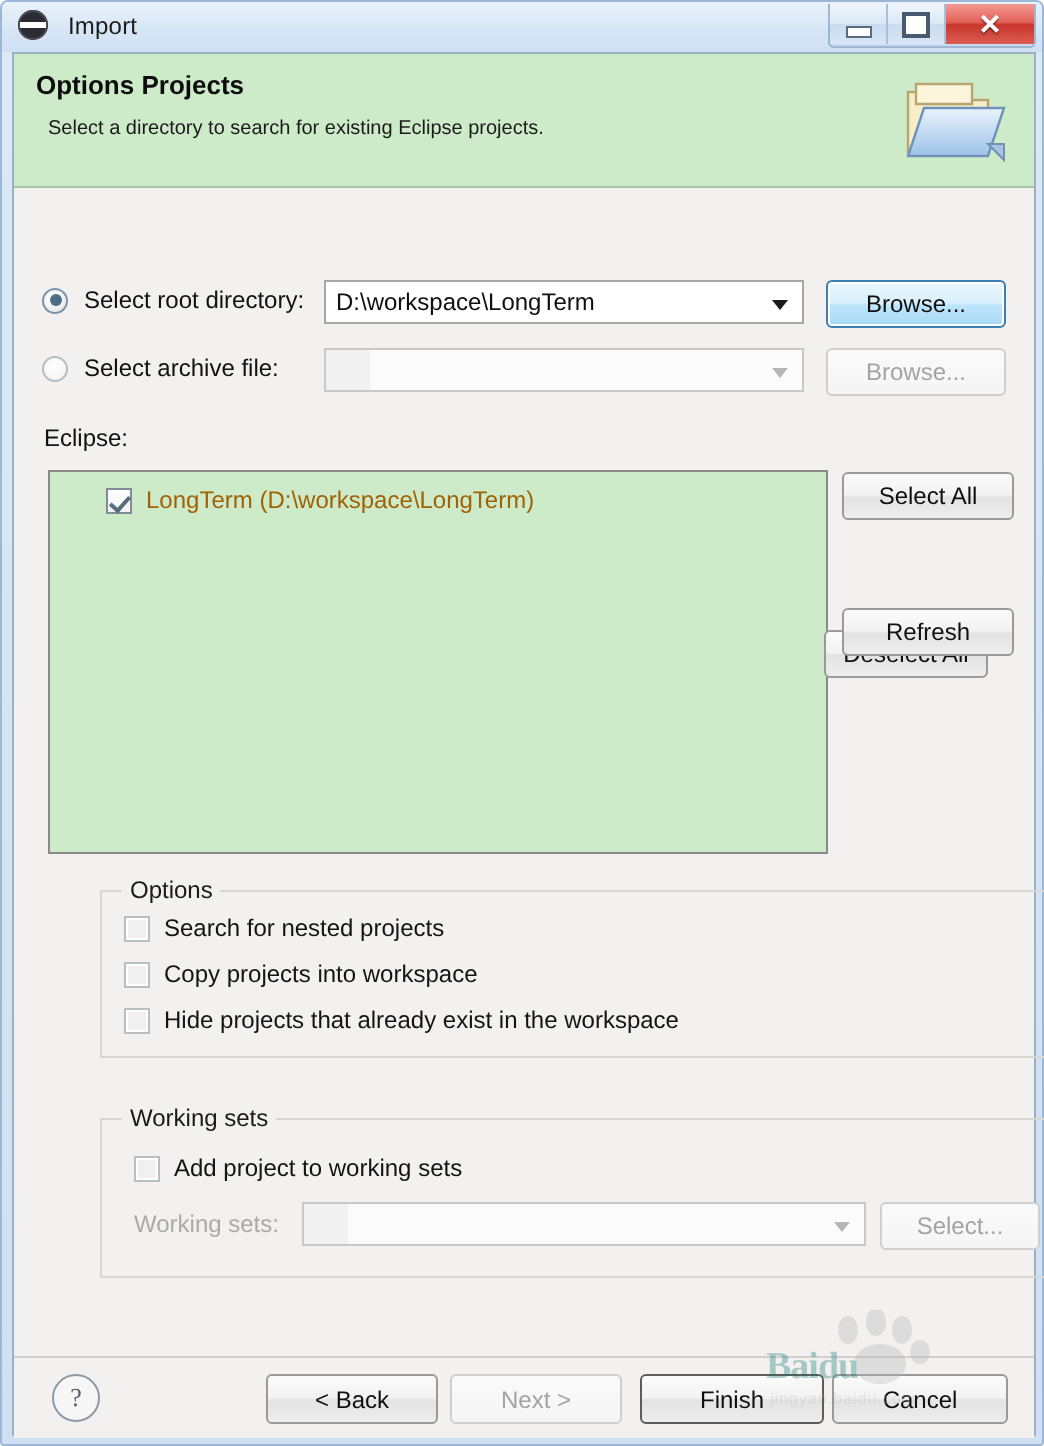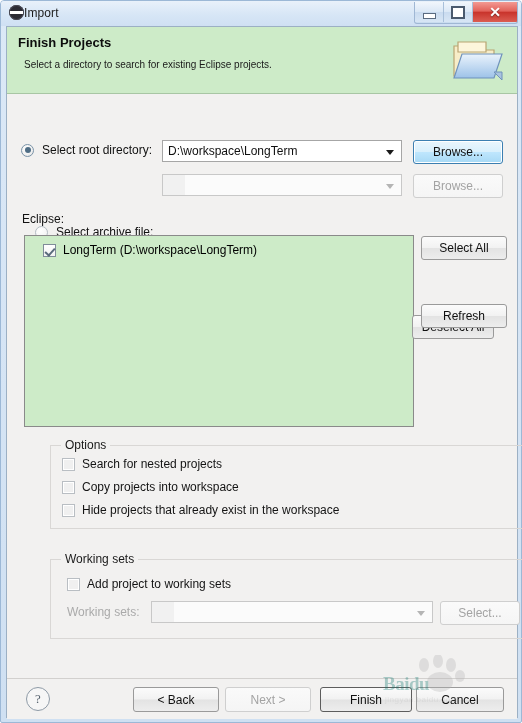--- a/index.html
+++ b/index.html
@@ -37,21 +37,21 @@
     width: 520px;
     height: 25px;
     background: linear-gradient(180deg, #e9f1fa 0%, #d7e6f6 55%, #cfe0f3 100%);
     border-radius: 3px 3px 0 0;
   }
   .title-left {
     position: absolute;
     left: 8px; top: 4px;
     display: flex;
     align-items: center;
-    gap: 0;
+    gap: 10px;
   }
   .eclipse-icon {
     width: 15px; height: 15px;
     border-radius: 50%;
     background: #2b2b33;
     position: relative;
     box-shadow: inset 0 0 0 1px #4a4a55;
   }
   .eclipse-icon::after {
     content: "";
@@ -262,25 +262,25 @@
   .listbox {
     position: absolute;
     background: #cdebc8;
     border: 1px solid #8a8a8a;
     box-sizing: border-box;
   }
   .list-item {
     display: flex;
     align-items: center;
     gap: 7px;
-    padding-left: 18px;
+    padding-left: 28px;
     height: 18px;
     margin-top: 5px;
     font-size: 12px;
-    color: #000000;
+    color: #a16207;
   }
 
   
   .cbox {
     width: 13px; height: 13px;
     box-sizing: border-box;
     border: 1px solid #7f8c99;
     background: linear-gradient(180deg, #ffffff 0%, #f3f3f3 100%);
     position: relative;
     display: inline-block;
@@ -399,21 +399,21 @@
       </div>
       <div class="win-btn close">
         <span class="x-glyph">✕</span>
       </div>
     </div>
   </div>
 
   <div class="dialog">
 
     <div class="banner">
-      <div class="banner-title">Finish Projects</div>
+      <div class="banner-title">Options Projects</div>
       <div class="banner-sub">Select a directory to search for existing Eclipse projects.</div>
       <svg class="folder-icon" viewBox="0 0 56 48">
         <path d="M4 12 L4 42 L44 42 L44 16 L24 16 L20 12 Z" fill="#f7edc8" stroke="#b9a572" stroke-width="1.2"></path>
         <path d="M8 8 L8 18 L36 18 L36 8 Z" fill="#fdf6dc" stroke="#b9a572" stroke-width="1.2"></path>
         <path d="M12 20 L52 20 L44 44 L4 44 Z" fill="url(#fg)" stroke="#6f92bb" stroke-width="1.2"></path>
         <path d="M44 38 L52 38 L52 46 Z" fill="#a9c3e0" stroke="#6f92bb" stroke-width="1"></path>
         <defs>
           <linearGradient id="fg" x1="0" y1="0" x2="0" y2="1">
             <stop offset="0%" stop-color="#eaf3fc"></stop>
             <stop offset="100%" stop-color="#9dc2e8"></stop>
@@ -429,21 +429,21 @@
         <span class="row-label">Select root directory:</span>
       </div>
       <div class="combo" style="left:155px;top:45px;width:240px;position:absolute;">
         <span class="combo-value">D:\workspace\LongTerm</span>
         <span class="arrow"></span>
       </div>
       <div class="btn focused" style="position:absolute;left:406px;top:45px;width:90px;">
         <span>Browse...</span>
       </div>
 
-      <div style="position:absolute;left:28px;top:82px;display:flex;align-items:center;gap:8px;margin-top:48px;">
+      <div style="position:absolute;left:14px;top:82px;display:flex;align-items:center;gap:8px;">
         <span class="radio off"></span>
         <span class="row-label">Select archive file:</span>
       </div>
       <div class="combo disabled" style="left:155px;top:79px;width:240px;position:absolute;">
         <span class="combo-value"></span>
         <span class="arrow"></span>
       </div>
       <div class="btn disabled" style="position:absolute;left:406px;top:79px;width:90px;">
         <span>Browse...</span>
       </div>

